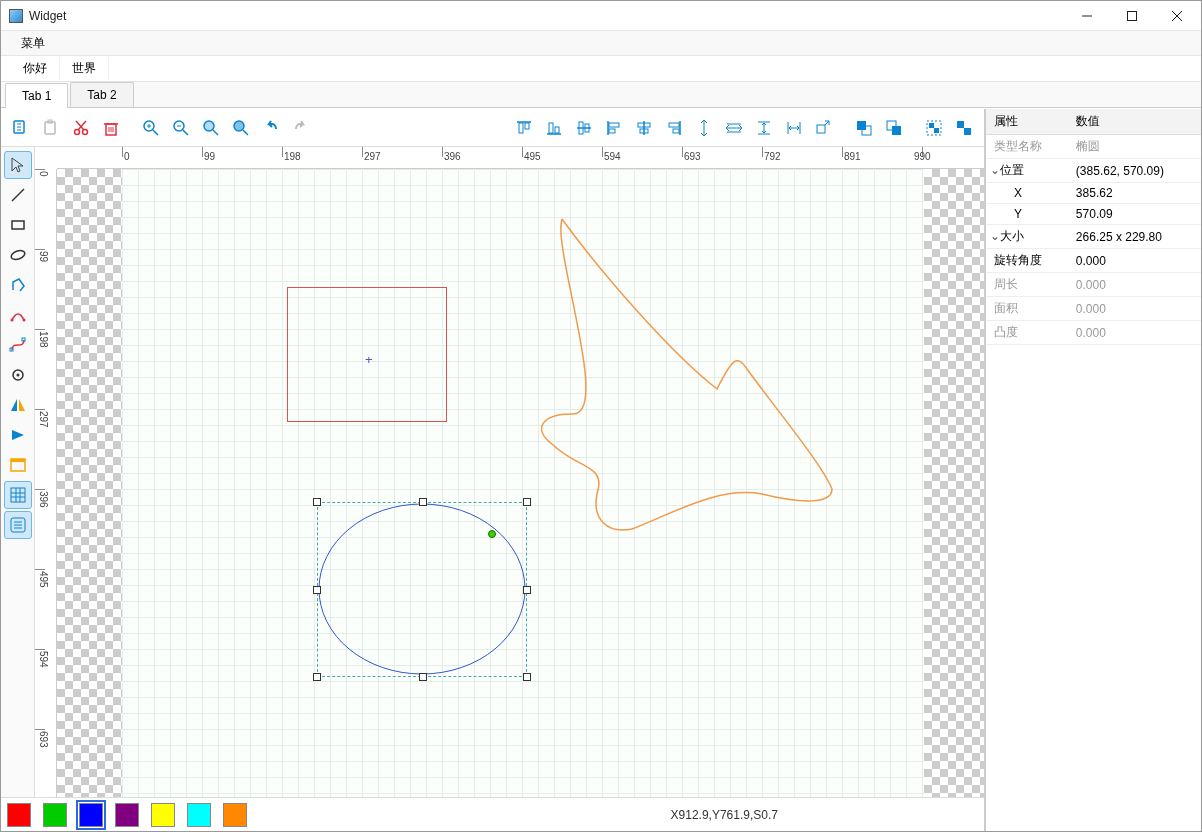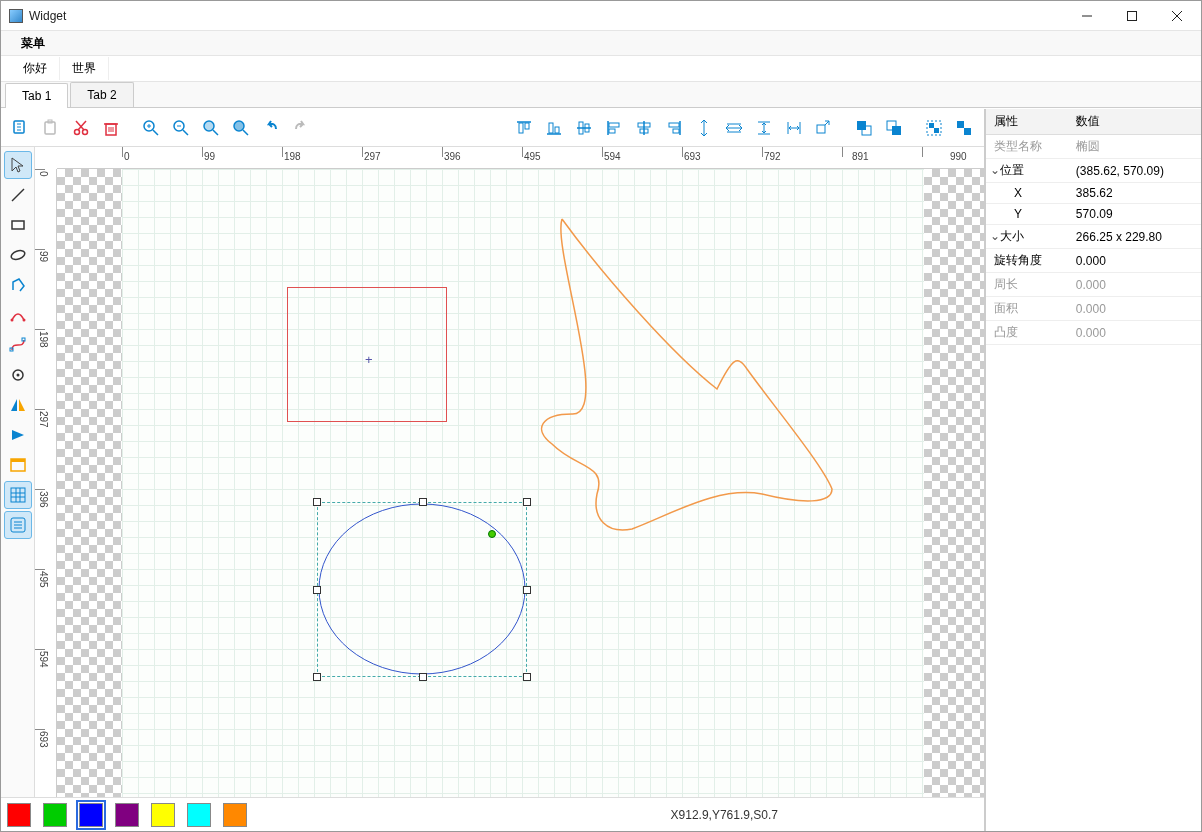--- a/index.html
+++ b/index.html
@@ -3,21 +3,21 @@
 <meta charset="utf-8">
 <style>
 * { box-sizing: border-box; margin: 0; padding: 0; font-family: "Microsoft YaHei", "Segoe UI", sans-serif; font-size: 12px; }
 body { background: #fff; overflow: hidden; }
 .window { width: 1202px; height: 832px; border: 1px solid #999; background: #fff; display: flex; flex-direction: column; }
 .titlebar { height: 30px; display: flex; align-items: center; padding: 0 2px 0 8px; border-bottom: 1px solid #e5e5e5; }
 .titlebar .app-icon { width: 14px; height: 14px; border: 1px solid #555; background: linear-gradient(135deg,#8cf,#38c); margin-right: 6px; }
 .titlebar .title { flex: 1; color: #222; }
 .titlebar .winbtn { width: 45px; height: 30px; display: flex; align-items: center; justify-content: center; color: #222; cursor: pointer; }
 .menubar { height: 25px; display: flex; align-items: center; padding: 0 10px; border-bottom: 1px solid #e5e5e5; background: #f8f8f8; }
-.menubar .menu-item { padding: 3px 10px; cursor: pointer; font-weight: bold; }
+.menubar .menu-item { padding: 3px 10px; cursor: pointer; }
 .menubar2 { height: 26px; display: flex; align-items: center; padding: 0 10px; border-bottom: 1px solid #e5e5e5; }
 .menubar2 .mitem { padding: 3px 12px; cursor: pointer; border-right: 1px solid #eee; }
 .tabs { height: 26px; display: flex; border-bottom: 1px solid #ccc; background: #f9f9f9; padding: 0 4px; align-items: flex-end; }
 .tabs .tab { padding: 5px 16px; border: 1px solid #ccc; border-bottom: none; margin-right: 2px; background: #f3f3f3; cursor: pointer; border-radius: 2px 2px 0 0; }
 .tabs .tab.active { background: #fff; position: relative; top: 1px; }
 .main { flex: 1; display: flex; flex-direction: row; overflow: hidden; border-top: 1px solid #fff; }
 .leftcol { flex: 1; display: flex; flex-direction: column; border-right: 1px solid #ccc; }
 .toolbar { height: 38px; display: flex; align-items: center; padding: 0 6px; border-bottom: 1px solid #ddd; gap: 2px; }
 .toolbar .spacer { flex: 1; }
 .tbtn { width: 28px; height: 28px; display: flex; align-items: center; justify-content: center; color: #0a84d0; cursor: pointer; border-radius: 3px; }
@@ -394,23 +394,23 @@
               <div class="label" style="left: 387px;">396</div>
               <div class="tick major" style="left: 465px;"></div>
               <div class="label" style="left: 467px;">495</div>
               <div class="tick major" style="left: 545px;"></div>
               <div class="label" style="left: 547px;">594</div>
               <div class="tick major" style="left: 625px;"></div>
               <div class="label" style="left: 627px;">693</div>
               <div class="tick major" style="left: 705px;"></div>
               <div class="label" style="left: 707px;">792</div>
               <div class="tick major" style="left: 785px;"></div>
-              <div class="label" style="left: 787px; margin-left: 8px;">891</div>
+              <div class="label" style="left: 787px;">891</div>
               <div class="tick major" style="left: 865px;"></div>
-              <div class="label" style="left: 893px;">990</div>
+              <div class="label" style="left: 857px;">990</div>
             </div>
           <div class="canvas-row">
             <div class="vruler" id="vruler">
                 <div class="tick major" style="top: 0px;"></div>
                 <div class="label" style="top: 2px;">0</div>
                 <div class="tick major" style="top: 80px;"></div>
                 <div class="label" style="top: 82px;">99</div>
                 <div class="tick major" style="top: 160px;"></div>
                 <div class="label" style="top: 162px;">198</div>
                 <div class="tick major" style="top: 240px;"></div>

